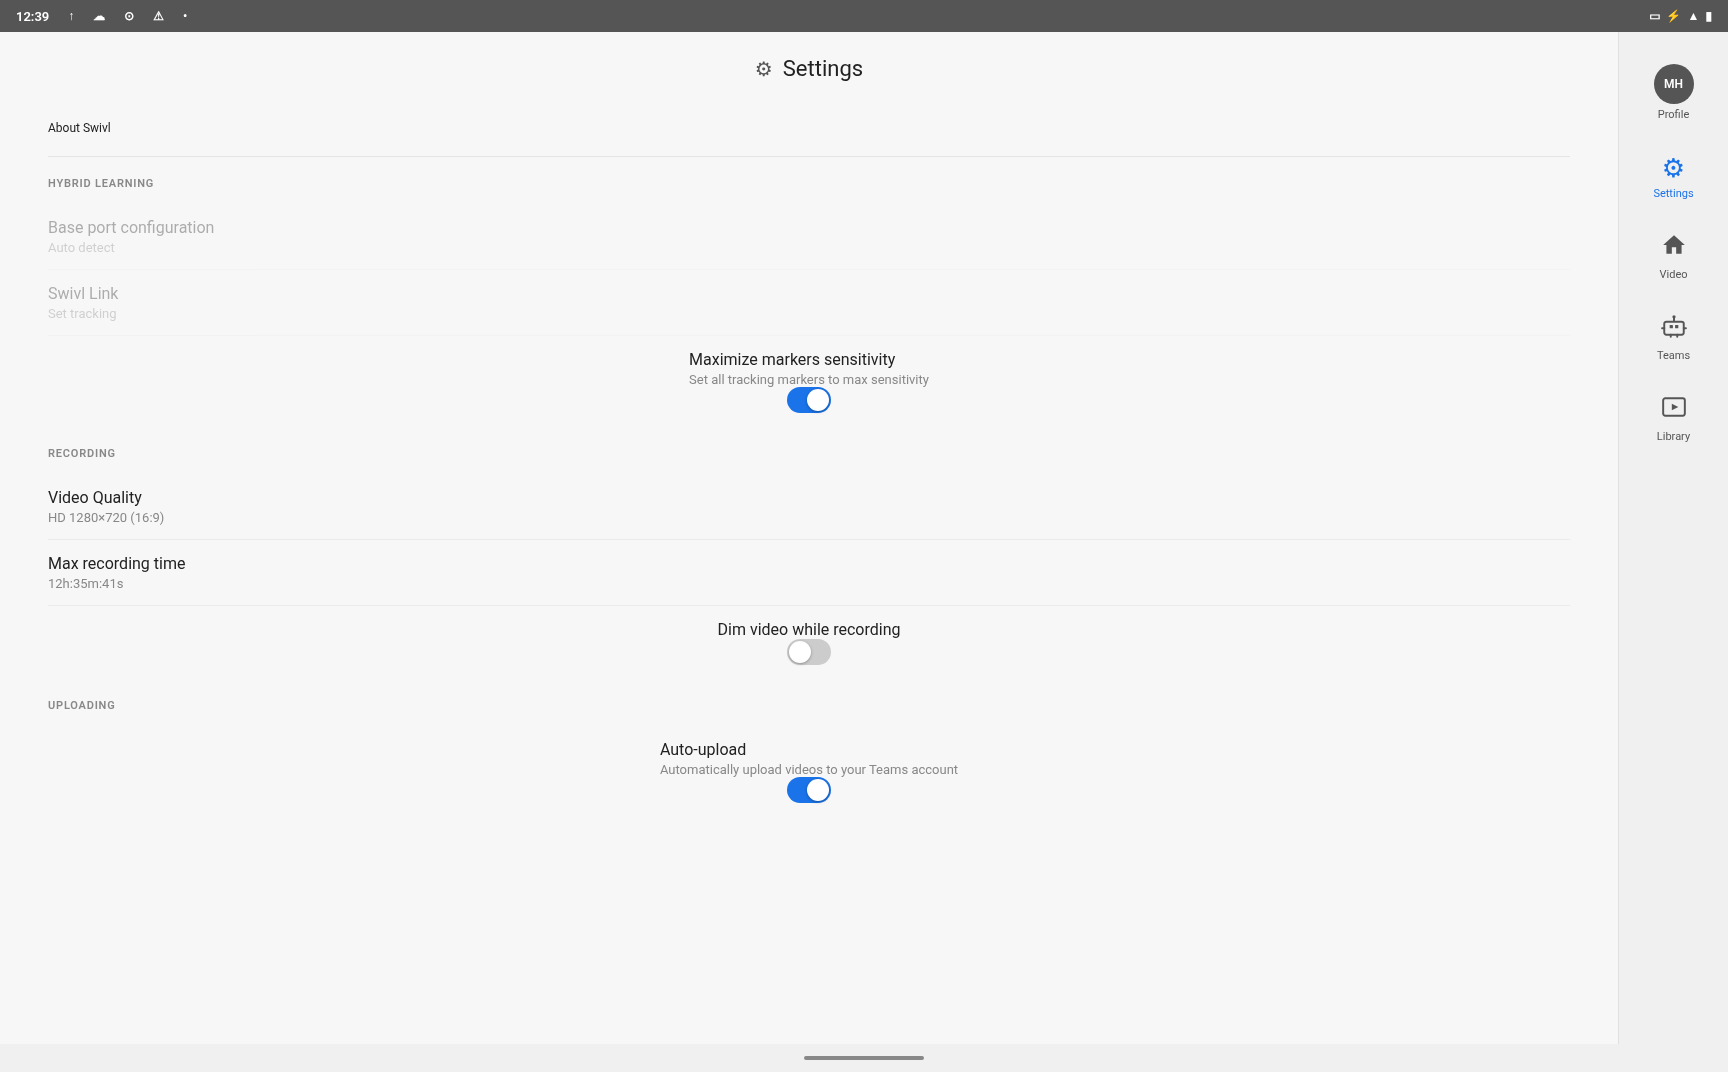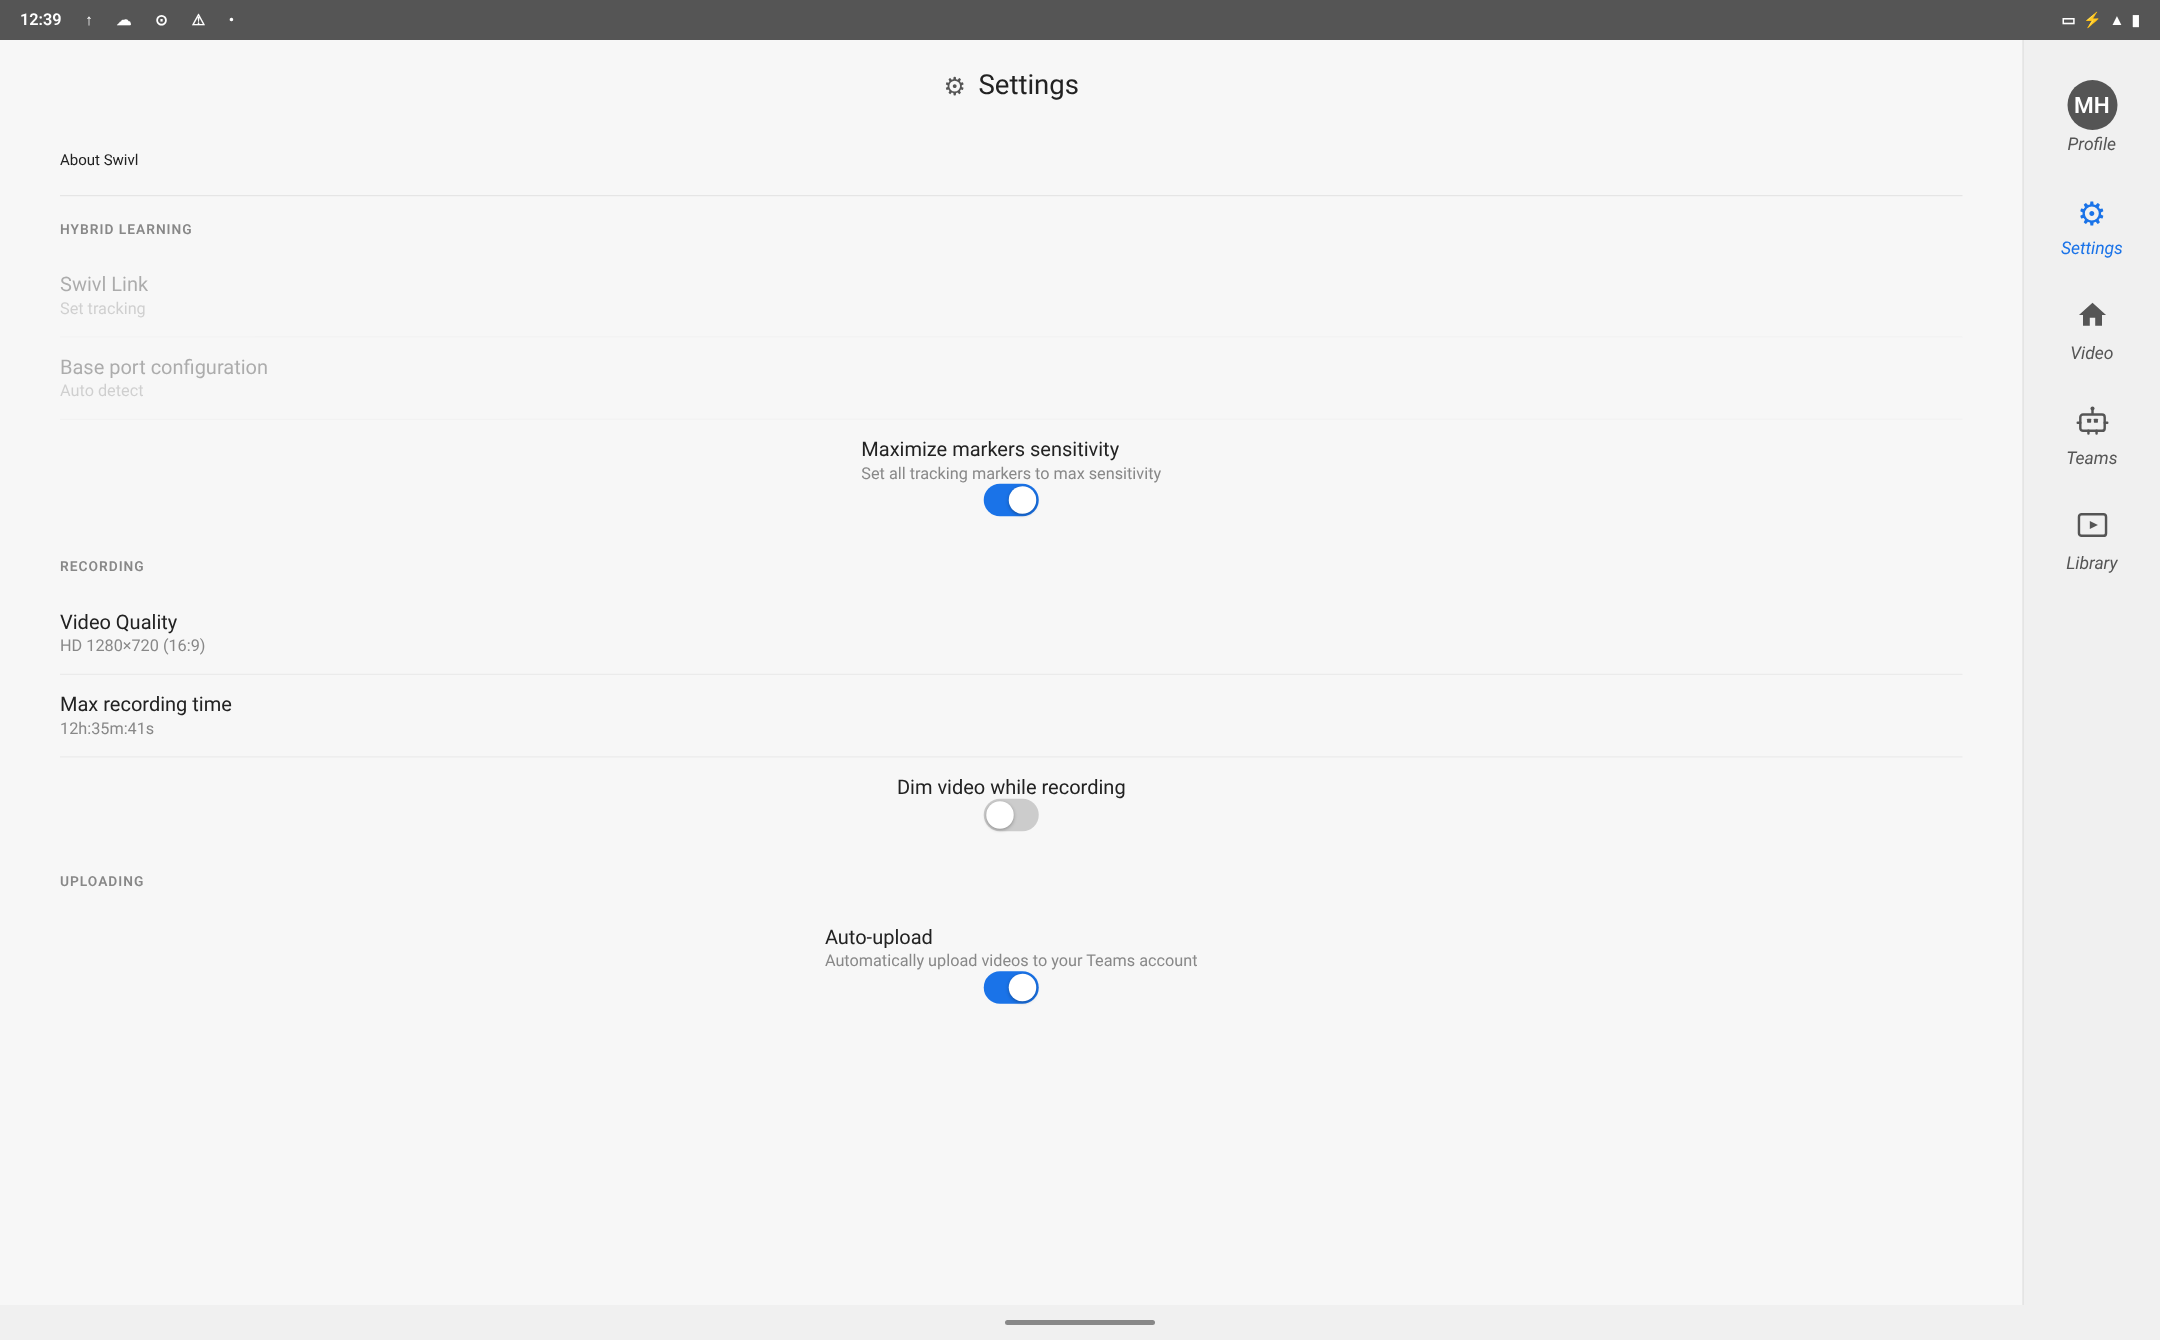--- a/index.html
+++ b/index.html
@@ -187,37 +187,36 @@
       color: #1a73e8;
     }
     .sidebar-icon {
       font-size: 24px;
       color: #555;
     }
     .sidebar-item.active .sidebar-icon {
       color: #1a73e8;
     }
     .sidebar-label {
-      font-size: 14px;
+      font-size: 11px;
       color: #555;
       text-align: center;
-      font-style: italic;
     }
 
     
     .avatar-circle {
       width: 40px;
       height: 40px;
       border-radius: 50%;
       background: #555;
       display: flex;
       align-items: center;
       justify-content: center;
       color: white;
-      font-size: 18px;
+      font-size: 12px;
       font-weight: 600;
     }
 
     
     .home-indicator {
       width: 100%;
       height: 28px;
       background: #f0f0f0;
       display: flex;
       align-items: center;
@@ -264,29 +263,29 @@
 
     <div class="about-section">
       <span class="about-label">About Swivl</span>
     </div>
 
     <div class="section-group">
       <div class="section-heading">HYBRID LEARNING</div>
 
       <div class="setting-row faded">
         <div class="setting-text">
+          <span class="setting-title">Base port configuration</span>
+          <span class="setting-value">Auto detect</span>
+        </div>
+      </div>
+
+      <div class="setting-row faded">
+        <div class="setting-text">
           <span class="setting-title">Swivl Link</span>
           <span class="setting-value">Set tracking</span>
-        </div>
-      </div>
-
-      <div class="setting-row faded">
-        <div class="setting-text">
-          <span class="setting-title">Base port configuration</span>
-          <span class="setting-value">Auto detect</span>
         </div>
       </div>
 
       <div class="setting-row">
         <div class="setting-text">
           <span class="setting-title">Maximize markers sensitivity</span>
           <span class="setting-subtitle">Set all tracking markers to max sensitivity</span>
         </div>
         <div class="toggle on">
           <div class="toggle-knob"></div>

